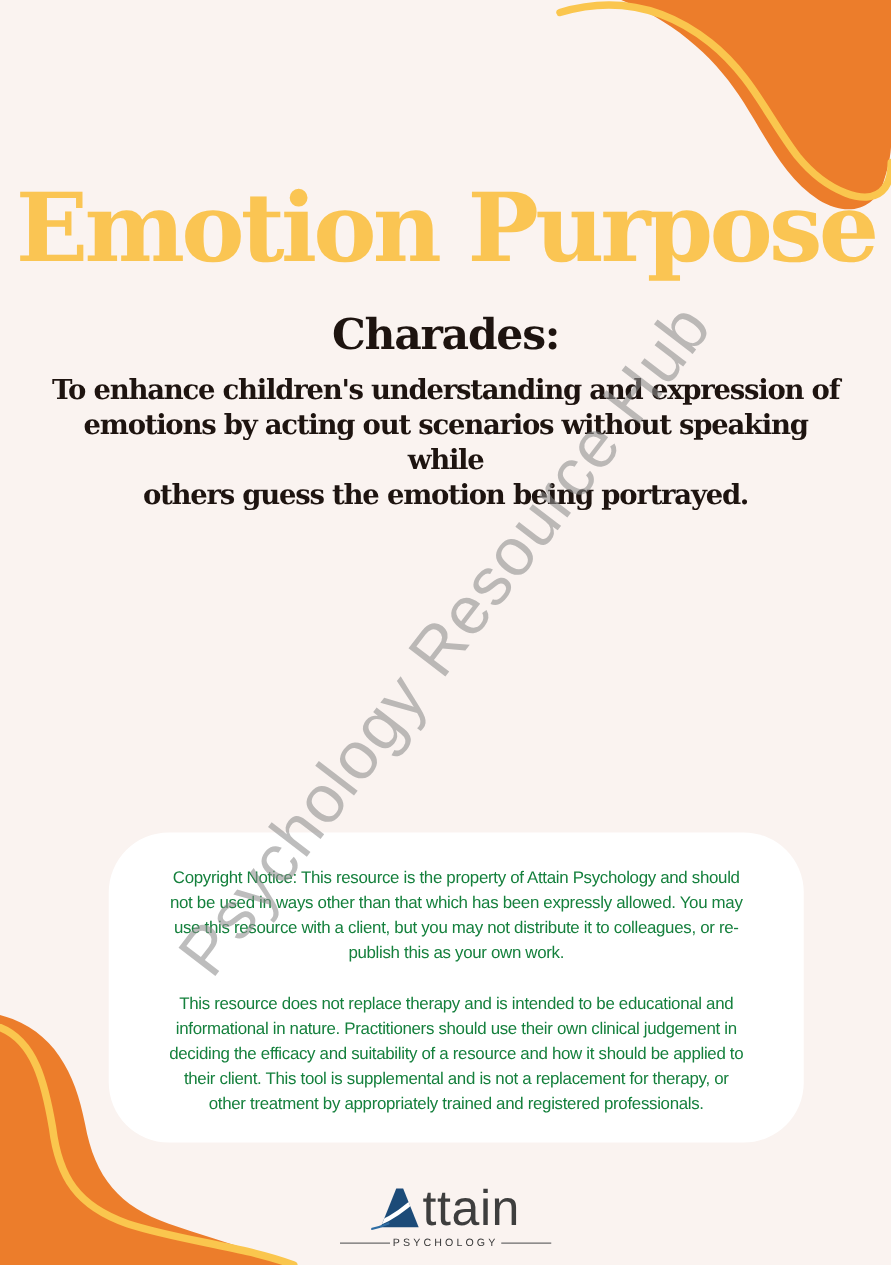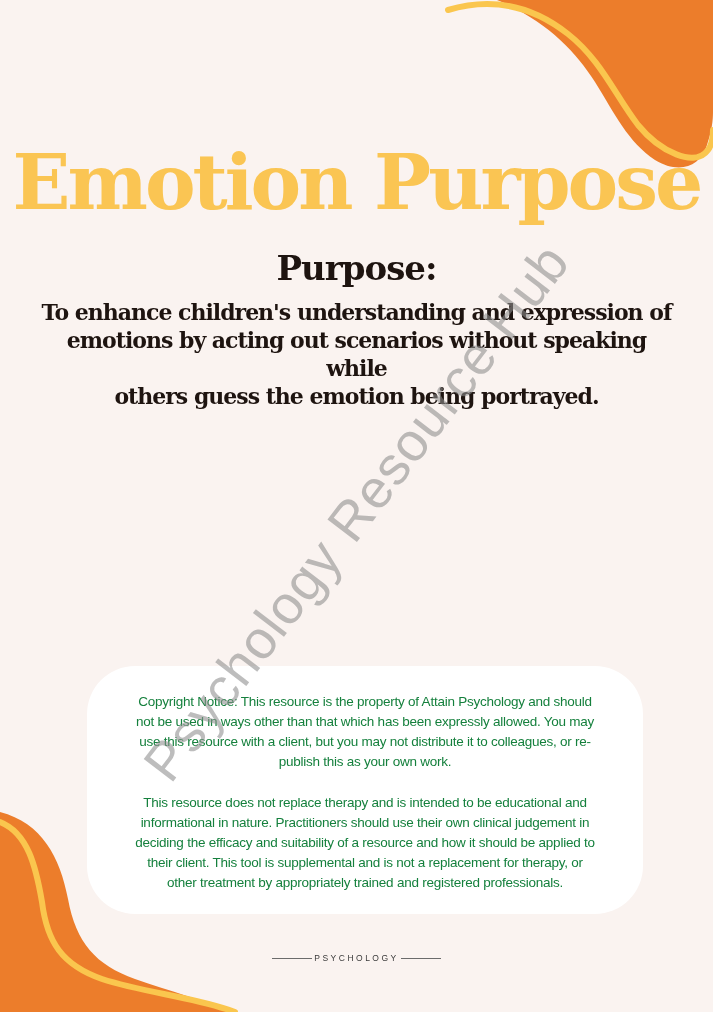--- a/index.html
+++ b/index.html
@@ -85,41 +85,54 @@
   <svg id="deco-bottom-left" class="deco" width="500" height="205" viewBox="0 0 500 205">
     <path d="M 0,5 C 42,16 60,50 68,92 C 76,136 96,158 135,172
              C 170,184 205,194 235,205 L 0,205 Z" fill="#EC7D2B"></path>
     <path d="M 0,15 C 28,26 36,60 42,95 C 47,135 62,158 102,172
              C 145,186 195,190 235,205" fill="none" stroke="#FAC64E" stroke-width="6" stroke-linecap="round"></path>
   </svg>
 
   <h1 class="title">Emotion Purpose</h1>
 
   <section class="purpose">
-    <h2>Purpose:</h2>
+    <h2>Charades:</h2>
     <p class="body">To enhance children's understanding and expression of
 emotions by acting out scenarios without speaking while
 others guess the emotion being portrayed.</p>
   </section>
 
   <div class="watermark">Psychology Resource Hub</div>
 
   <div class="copyright-box">
     <p>Copyright Notice: This resource is the property of Attain Psychology and should
 not be used in ways other than that which has been expressly allowed. You may
 use this resource with a client, but you may not distribute it to colleagues, or re-
 publish this as your own work.</p>
     <p>This resource does not replace therapy and is intended to be educational and
 informational in nature. Practitioners should use their own clinical judgement in
 deciding the efficacy and suitability of a resource and how it should be applied to
 their client. This tool is supplemental and is not a replacement for therapy, or
 other treatment by appropriately trained and registered professionals.</p>
   </div>
 
   <div class="logo">
+    <div class="logo-row">
+      <svg width="40" height="36" viewBox="-8 0 58 50">
+        <defs>
+          <clipPath id="aClip">
+            <path d="M 3,48 L 21,3 L 29,3 L 47,48 Z"></path>
+          </clipPath>
+        </defs>
+        <path d="M 3,48 L 21,3 L 29,3 L 47,48 Z" fill="#1C4B78"></path>
+        <path d="M -8,46 C 10,42 28,30 52,7" fill="none" stroke="#FFFFFF" stroke-width="5" clip-path="url(#aClip)"></path>
+        <path d="M -8,50 C -1,48.5 5,46.5 12,43.5" fill="none" stroke="#2E6DA3" stroke-width="2.5" stroke-linecap="round"></path>
+      </svg>
+      <span class="logo-rest">ttain</span>
+    </div>
     <div class="logo-sub">
       <span class="rule"></span>
       <span class="logo-subtitle">PSYCHOLOGY</span>
       <span class="rule"></span>
     </div>
   </div>
 
 </div>
 
 </body></html>

